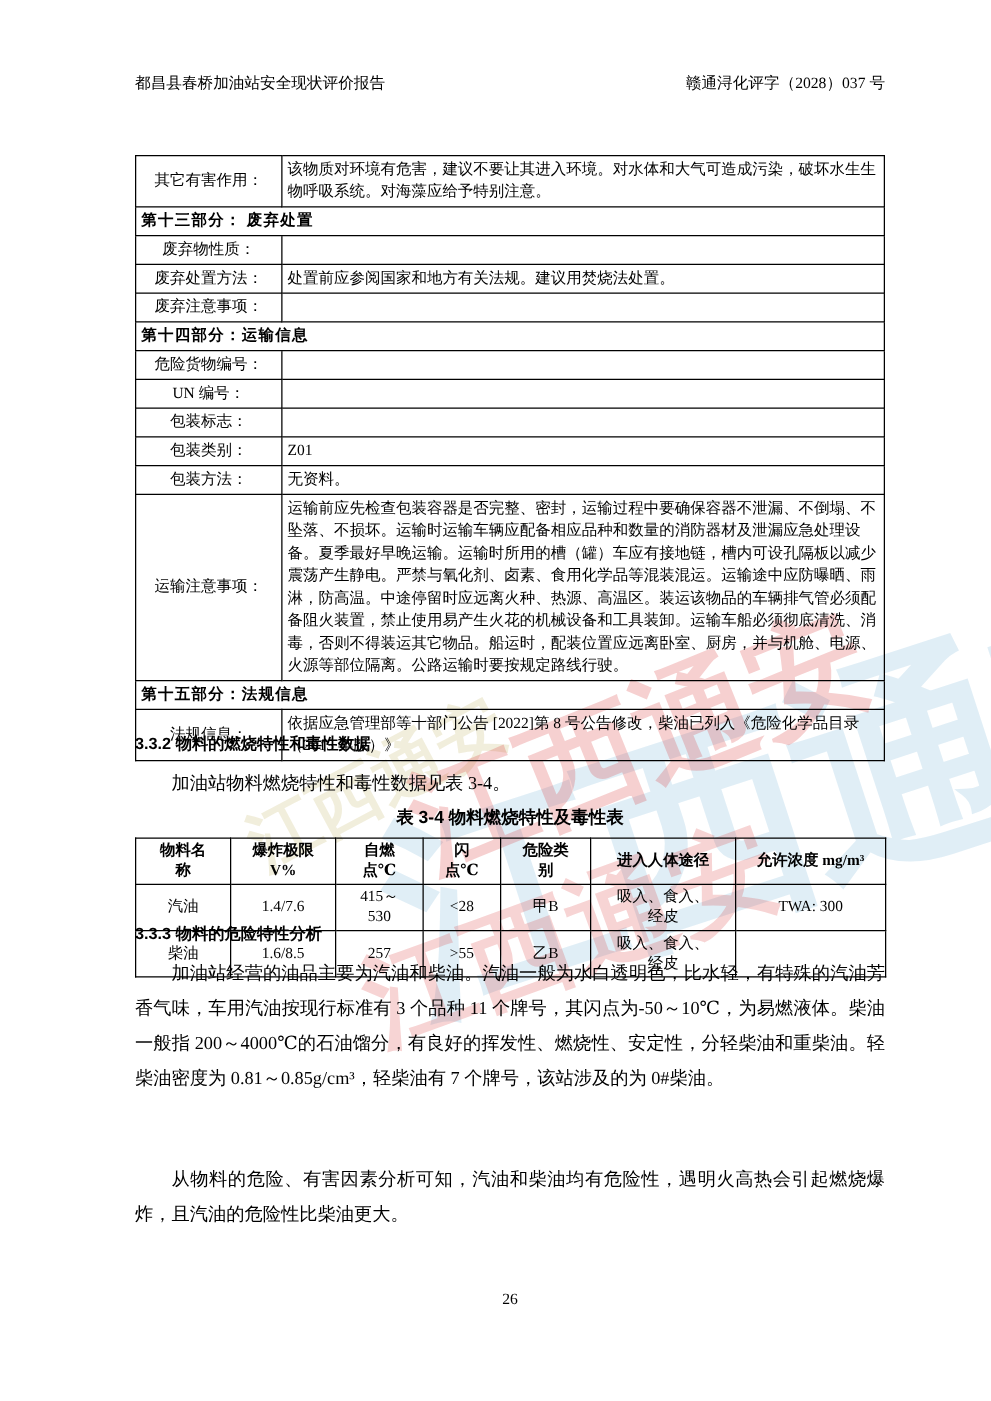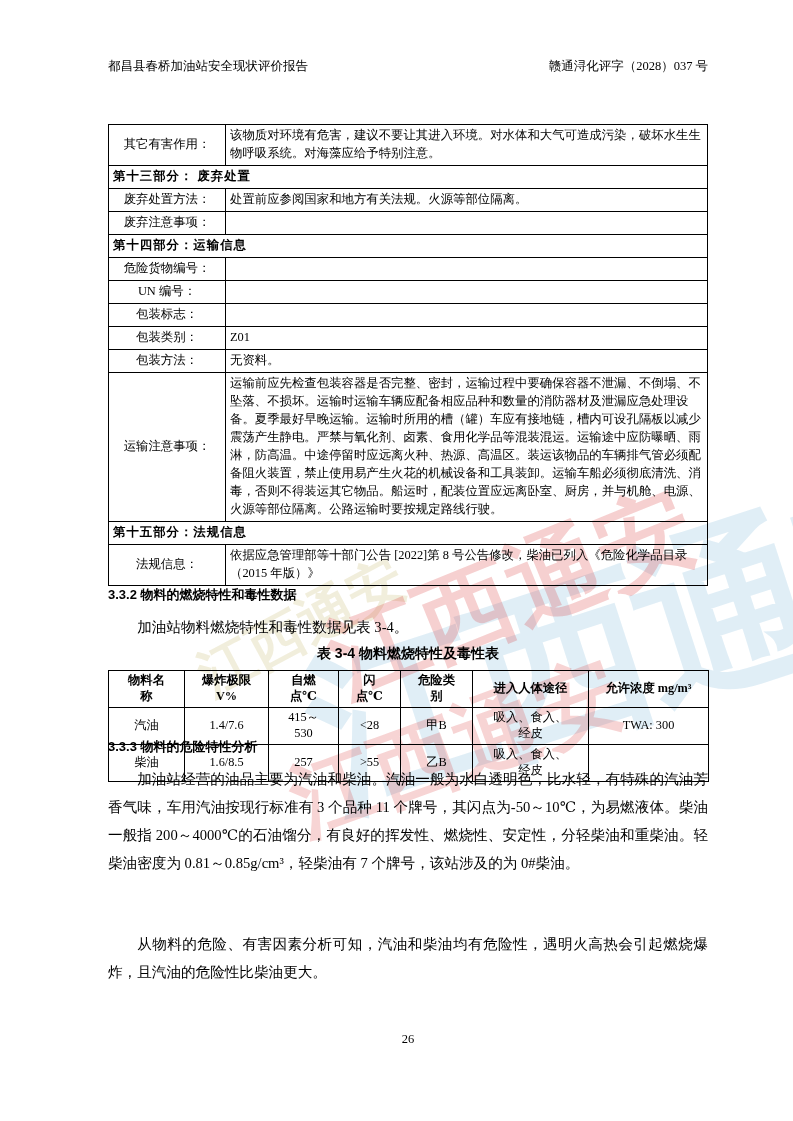--- a/index.html
+++ b/index.html
@@ -198,22 +198,26 @@
       <table class="doc">
         <tbody>
           <tr>
             <td class="lbl">其它有害作用：</td>
             <td class="val">该物质对环境有危害，建议不要让其进入环境。对水体和大气可造成污染，破坏水生生物呼吸系统。对海藻应给予特别注意。</td>
           </tr>
           <tr>
             <td class="sect" colspan="2">第十三部分：  废弃处置</td>
           </tr>
           <tr>
+            <td class="lbl">废弃物性质：</td>
+            <td class="val"></td>
+          </tr>
+          <tr>
             <td class="lbl">废弃处置方法：</td>
-            <td class="val">处置前应参阅国家和地方有关法规。火源等部位隔离。</td>
+            <td class="val">处置前应参阅国家和地方有关法规。建议用焚烧法处置。</td>
           </tr>
           <tr>
             <td class="lbl">废弃注意事项：</td>
             <td class="val"></td>
           </tr>
           <tr>
             <td class="sect" colspan="2">第十四部分：运输信息</td>
           </tr>
           <tr>
             <td class="lbl">危险货物编号：</td>

